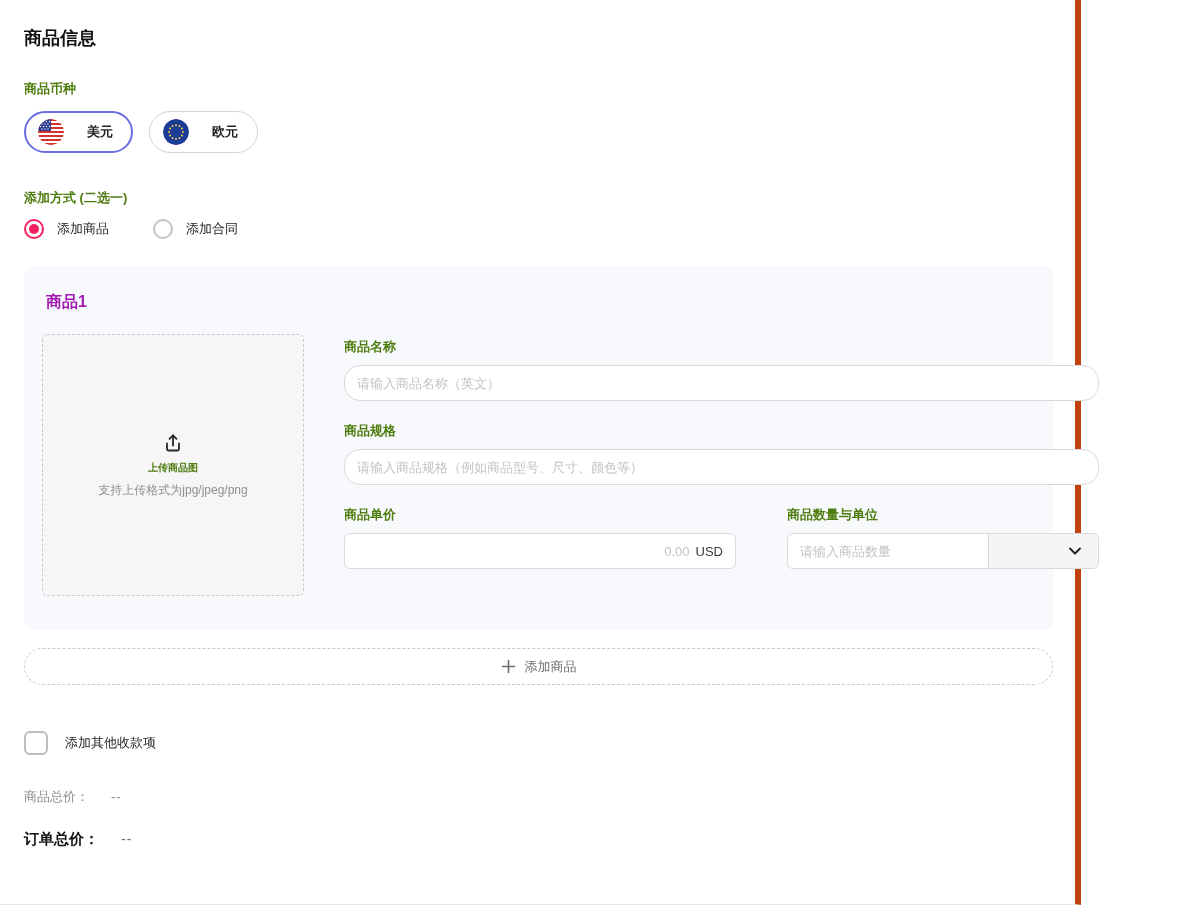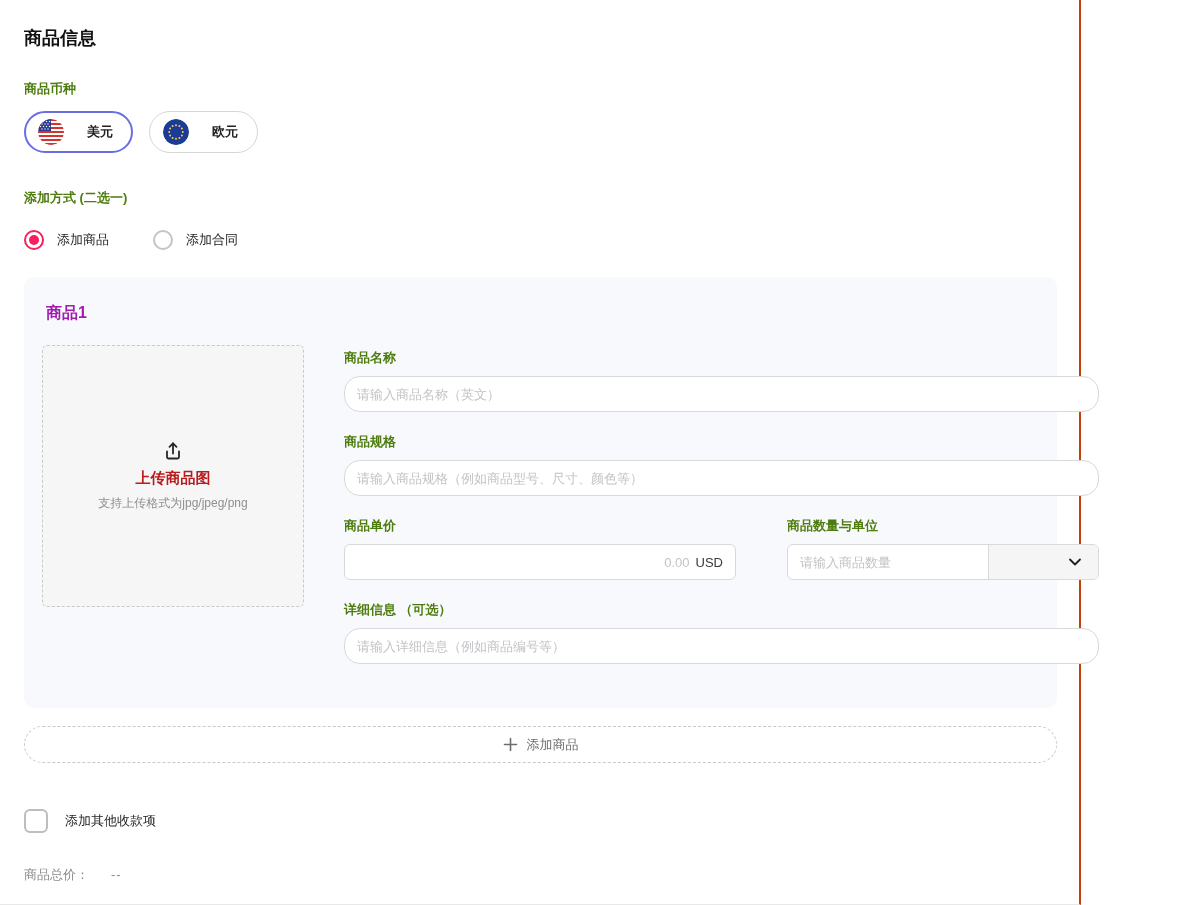--- a/index.html
+++ b/index.html
@@ -6,41 +6,41 @@
   html, body { width: 1200px; height: 905px; background: #ffffff; }
   body {
     font-family: "Liberation Sans", "DejaVu Sans", sans-serif;
     color: #1f1f1f;
     position: relative;
     overflow: hidden;
   }
   .page {
     padding: 26px 22px 0 24px;
     height: 100%;
-    border-right: 2px solid #c2410c;
+    border-right: 6px solid #c2410c;
     border-bottom: 1px solid #e8e8e8;
     width: 1081px;
   }
   .section-title { font-size: 18px; font-weight: 700; color: #111; margin-bottom: 30px; }
   .field-label { font-size: 13px; font-weight: 600; color: #4d7c0f; }
 
   
   .currency-label { margin-bottom: 13px; }
   .currency-row { display: flex; gap: 16px; margin-bottom: 36px; }
   .currency-pill {
     display: flex; align-items: center; gap: 23px;
     height: 42px; padding: 0 19px 0 13px;
     background: #fff; border: 1px solid #d6d6d6; border-radius: 21px;
     font-size: 13px; font-weight: 600; color: #1f1f1f; cursor: pointer;
   }
   .currency-pill.selected { border: 2px solid #6a6ee2; padding: 0 18px 0 12px; }
   .flag { width: 26px; height: 26px; border-radius: 50%; overflow: hidden; flex: 0 0 auto; }
 
   
-  .method-label { margin-bottom: 23px; }
+  .method-label { margin-bottom: 12px; }
   .radio-row { display: flex; align-items: center; gap: 44px; margin-bottom: 27px; }
   .radio-option { display: flex; align-items: center; gap: 13px; cursor: pointer; }
   .radio-circle {
     width: 20px; height: 20px; border-radius: 50%;
     border: 2px solid #c4c4c4; background: #fff; position: relative; flex: 0 0 auto;
   }
   .radio-circle.checked { border-color: #f5215f; }
   .radio-circle.checked::after {
     content: ""; position: absolute; inset: 3px; border-radius: 50%; background: #f5215f;
   }
@@ -52,21 +52,21 @@
     padding: 17px 17px 34px 18px; margin-bottom: 18px;
   }
   .product-card-title { font-size: 16px; font-weight: 700; color: #a21caf; margin: 9px 0 21px 4px; }
   .card-body { display: flex; gap: 40px; }
   .upload-box {
     width: 262px; height: 262px; flex: 0 0 auto;
     border: 1px dashed #c9c9c9; border-radius: 5px; background: #f6f6f7;
     display: flex; flex-direction: column; align-items: center; justify-content: center;
     cursor: pointer;
   }
-  .upload-title { font-size: 15px; font-weight: 700; color: #b91c1c; margin-top: 7px; }
+  .upload-title { font-size: 10px; font-weight: 700; color: #4d7c0f; margin-top: 7px; }
   .upload-hint { font-size: 12px; color: #8f8f8f; margin-top: 7px; }
 
   .form-col { flex: 1 1 auto; padding-top: 4px; }
   .form-field { margin-bottom: 10px; }
   .form-field .field-label { display: block; margin-bottom: 9px; }
   .text-input {
     width: 100%; height: 36px; background: #fff;
     border: 1px solid #d9d9d9; border-radius: 16px;
     padding: 0 12px; font-size: 13px; color: #1f1f1f; outline: none;
     font-family: "Liberation Sans", "DejaVu Sans", sans-serif;
@@ -261,24 +261,20 @@
                 <span>
                   <svg class="icon-svg" width="18" height="18" viewBox="0 0 18 18" fill="none" stroke="#1f1f1f" stroke-width="1.8" stroke-linecap="round" stroke-linejoin="round">
                     <path d="M4 6.5 L 9 11.5 L 14 6.5"></path>
                   </svg>
                 </span>
               </div>
             </div>
           </div>
         </div>
         <div class="field-gap"></div>
-        <div class="form-field">
-          <label class="field-label">详细信息 （可选）</label>
-          <input class="text-input" type="text" placeholder="请输入详细信息（例如商品编号等）" style="">
-        </div>
       </div>
     </div>
   </div>
 
   <button class="add-product-btn">
     <span>
       <svg class="icon-svg" width="15" height="15" viewBox="0 0 15 15" fill="none" stroke="#6e6e6e" stroke-width="1.6" stroke-linecap="round">
         <path d="M7.5 1.5 V 13.5 M1.5 7.5 H 13.5"></path>
       </svg>
     </span>

